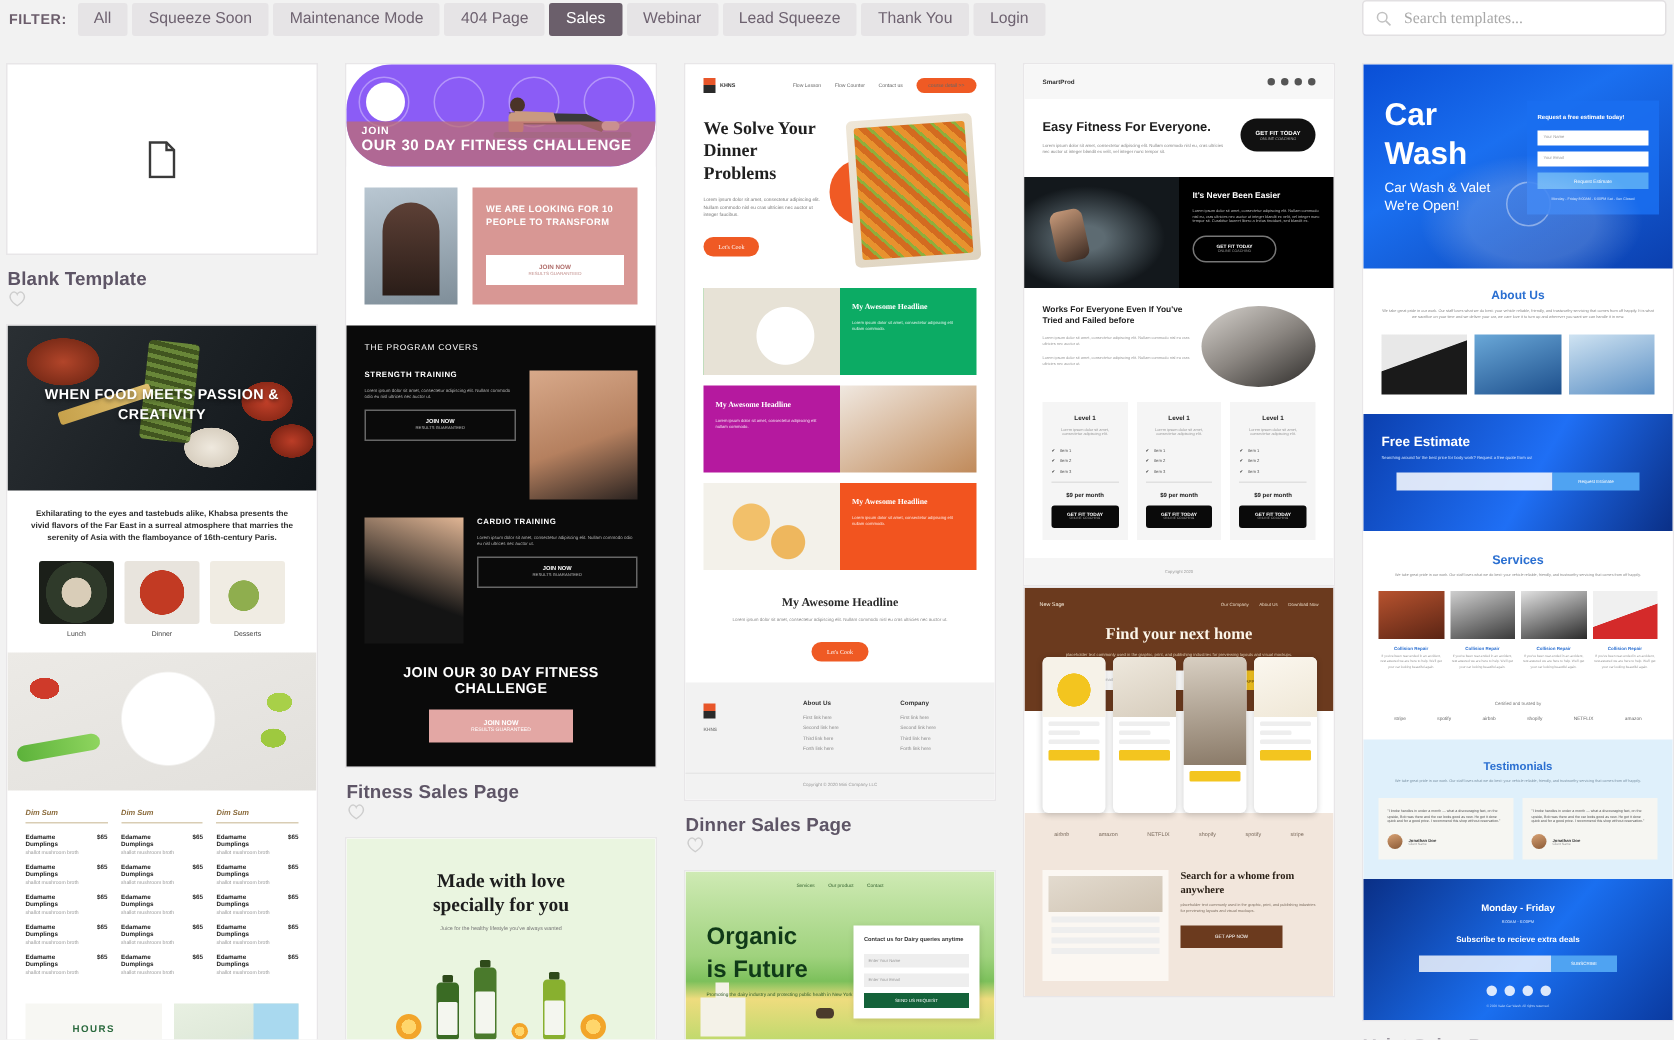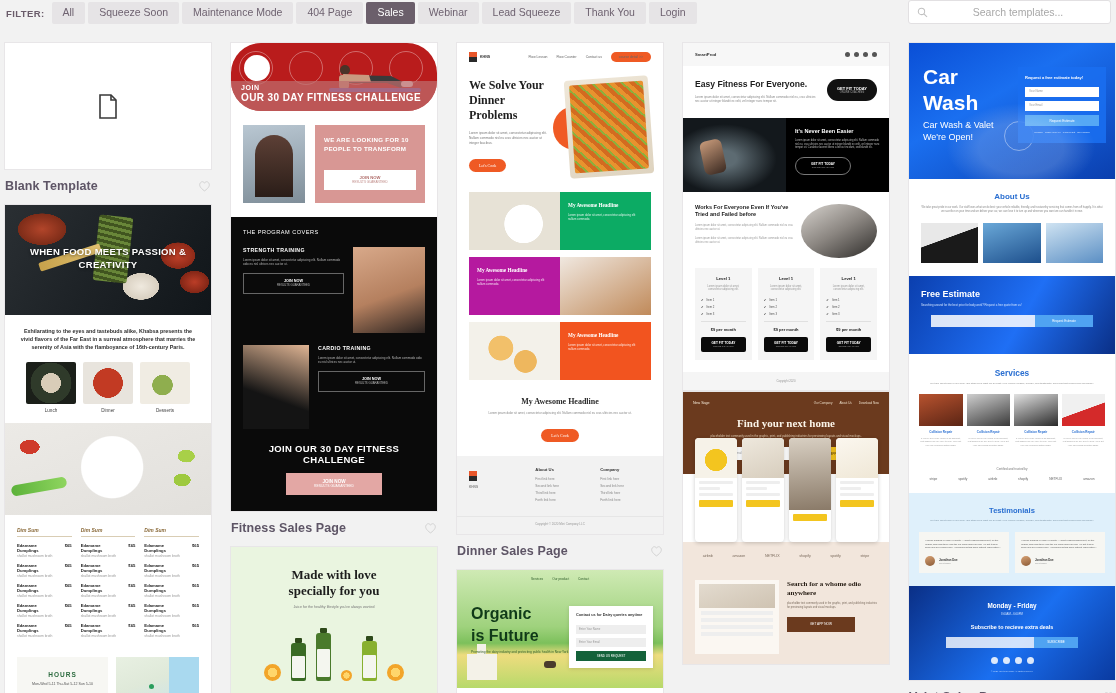--- a/index.html
+++ b/index.html
@@ -33,37 +33,37 @@
   .searchwrap {
     position: absolute; right: 5px; top: 0px;
     width: 203px; height: 24px; background: #fff;
     border: 1px solid #e2e0e2; border-radius: 3px;
     display: flex; align-items: center; padding: 0 8px;
   }
   .search-icon { width: 11px; height: 11px; flex: 0 0 auto; margin-right: 6px; opacity: .45; }
   .search-input {
     border: none; outline: none; background: transparent;
     font-size: 10.5px; color: #9a9a9a; width: 100%;
-    font-family: Liberation Sans, sans-serif;
-    text-align: center;
+    font-family: Liberation Serif, serif;
   }
   .search-input::placeholder { color: #a8a8a8; }
 
   
   .grid {
     position: absolute; top: 42px; left: 0; width: 1116px; height: 651px;
     display: flex; gap: 18px; padding: 0 4px; overflow: hidden;
   }
   .col { width: 208px; display: flex; flex-direction: column; gap: 0px; }
 
   .card { background: #fff; border: 1px solid #e8e6e8; margin-bottom: 0; }
   .card-thumb { width: 100%; overflow: hidden; position: relative; background: #fff; }
   .card-foot {
-    display: flex; align-items: center; justify-content: space-between;
+    display: flex; justify-content: space-between;
     padding: 9px 1px 11px 1px;
+    flex-direction: column;
   }
   .card-title { font-size: 12.5px; font-weight: bold; color: #5e5566; letter-spacing: .1px; }
   .heart { width: 13px; height: 12px; opacity: .35; cursor: pointer; }
 
   .blank-card {
     height: 128px; display: flex; align-items: center; justify-content: center;
     background: #fff; border: 1px solid #e8e6e8;
   }
   .doc-icon { width: 20px; height: 25px; }
 
@@ -136,21 +136,21 @@
   .menu-item .pr { font-size: 4.2px; color: #222; font-weight: bold; }
   .hours-sec { display: flex; gap: 8px; padding: 0 12px 10px; }
   .hours-box { flex: 1; background: #f7f7f3; padding: 14px 6px; text-align: center; position: relative; overflow: hidden; }
   .hours-box h5 { margin: 0 0 4px; font-size: 6.5px; color: #2c6b3f; letter-spacing: 1px; }
   .hours-box p { margin: 0; font-size: 3.6px; color: #555; line-height: 5px; }
   .map-box { flex: 1.05; height: 62px; background: linear-gradient(160deg,#e8f0e2 0%, #dfe9d9 40%, #bfe0f2 100%); position: relative; }
   .map-box::after { content:""; position: absolute; right: 0; top: 0; width: 36%; height: 100%; background: #a9d9ef; }
   .map-box .pin { position: absolute; left: 40%; top: 44%; width: 5px; height: 5px; background: #2a9d5c; border-radius: 50%; }
 
   
-  .fit-hero { height: 68px; background: #b91c1c; position: relative; overflow: hidden; border-radius: 30px; }
+  .fit-hero { height: 68px; background: #8b5cf6; position: relative; overflow: hidden; border-radius: 30px; }
   .fit-hero .circ { position: absolute; border: 1px solid rgba(255,255,255,.35); border-radius: 50%; width: 34px; height: 34px; top: 8px; }
   .fit-hero .dot { position: absolute; left: 13px; top: 12px; width: 26px; height: 26px; background: #fff; border-radius: 50%; }
   .fit-hero .person {
     position: absolute; right: 8px; top: 18px; width: 120px; height: 36px;
   }
   .fit-hero .band { position: absolute; left: 0; right: 0; bottom: 0; height: 30px; background: rgba(190,110,110,.72); }
   .fit-hero .band b { display: block; color: #fff; font-size: 7px; letter-spacing: .6px; margin: 3px 0 0 10px; font-family: "Liberation Sans", sans-serif; }
   .fit-hero .band i { display: block; color: #fff; font-size: 10px; font-style: normal; font-weight: bold; letter-spacing: .4px; margin: 1px 0 0 10px; }
   .fit-mid { background: #fff; padding: 14px 12px; display: flex; gap: 10px; }
   .fit-photo { width: 62px; height: 78px; background: linear-gradient(170deg,#b9c7d2,#7f8e99); position: relative; }
@@ -939,21 +939,21 @@
           </div>
           <div class="re-sec">
             <div class="shot">
               <div class="hd"></div>
                 <div class="rw"></div>
                 <div class="rw"></div>
                 <div class="rw"></div>
                 <div class="rw"></div>
             </div>
             <div class="tx">
-              <h5>Search for a whome odio anywhere</h5>
+              <h5>Search for a whome from anywhere</h5>
               <p>placeholder text commonly used in the graphic, print, and publishing industries for previewing layouts and visual mockups.</p>
               <div class="re-btn">GET APP NOW</div>
             </div>
           </div>
 
         </div>
       </div>
 
     </div>
 

